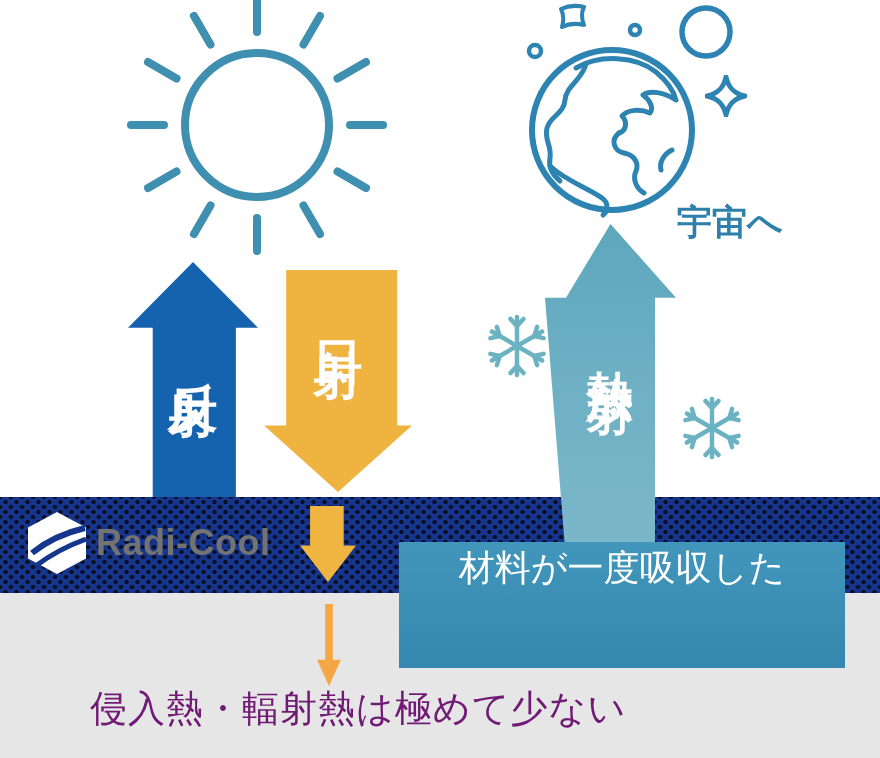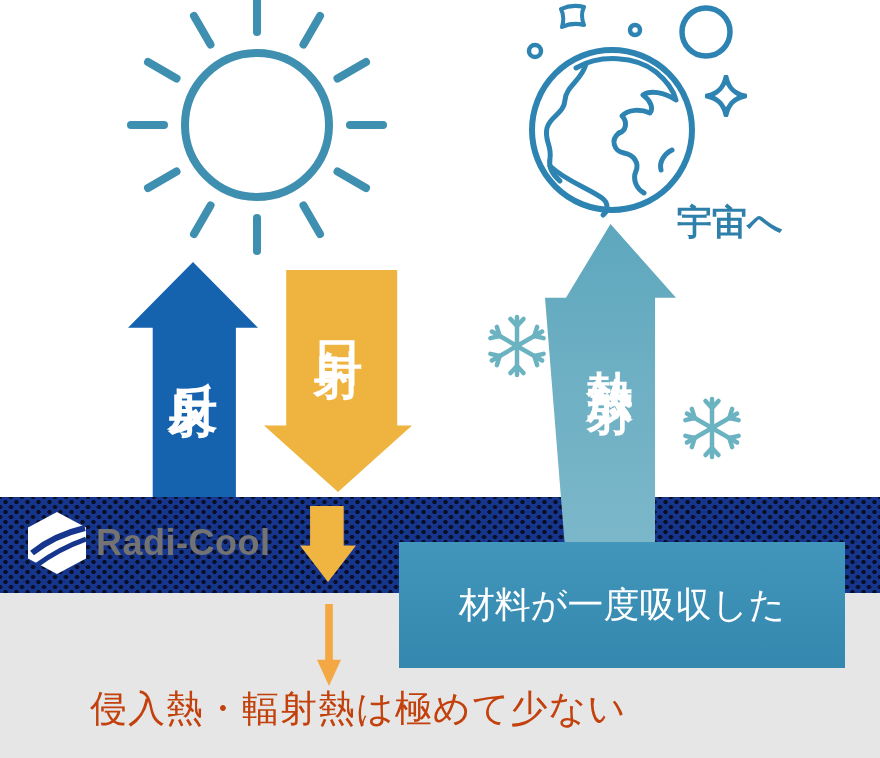--- a/index.html
+++ b/index.html
@@ -73,28 +73,28 @@
   }
 
   
   .ground{left:0;top:593px;width:880px;height:165px;background:#e6e6e6;z-index:0;}
 
   
   .callout{
     left:399px;top:542px;width:446px;height:126px;z-index:3;
     background:linear-gradient(180deg,#4296bb 0%,#3488af 100%);
     color:#ffffff;text-align:center;
-    display:flex;flex-direction:column;justify-content:center;
+    display:flex;flex-direction:row;justify-content:center;
     font-size:36px;font-weight:500;line-height:1.45;
   }
 
   
   .bottom-note{
     left:90px;top:684px;z-index:2;
-    color:#c2410c;font-size:37px;font-weight:500;letter-spacing:1px;
+    color:#701a75;font-size:37px;font-weight:500;letter-spacing:1px;
   }
 </style>
 </head>
 <body>
 
 <div class="canvas">
 
   <div class="abs ground"></div>
 
   <svg class="abs icon-svg" style="left:125px;top:-3px;" width="264" height="258" viewBox="0 0 264 258">

